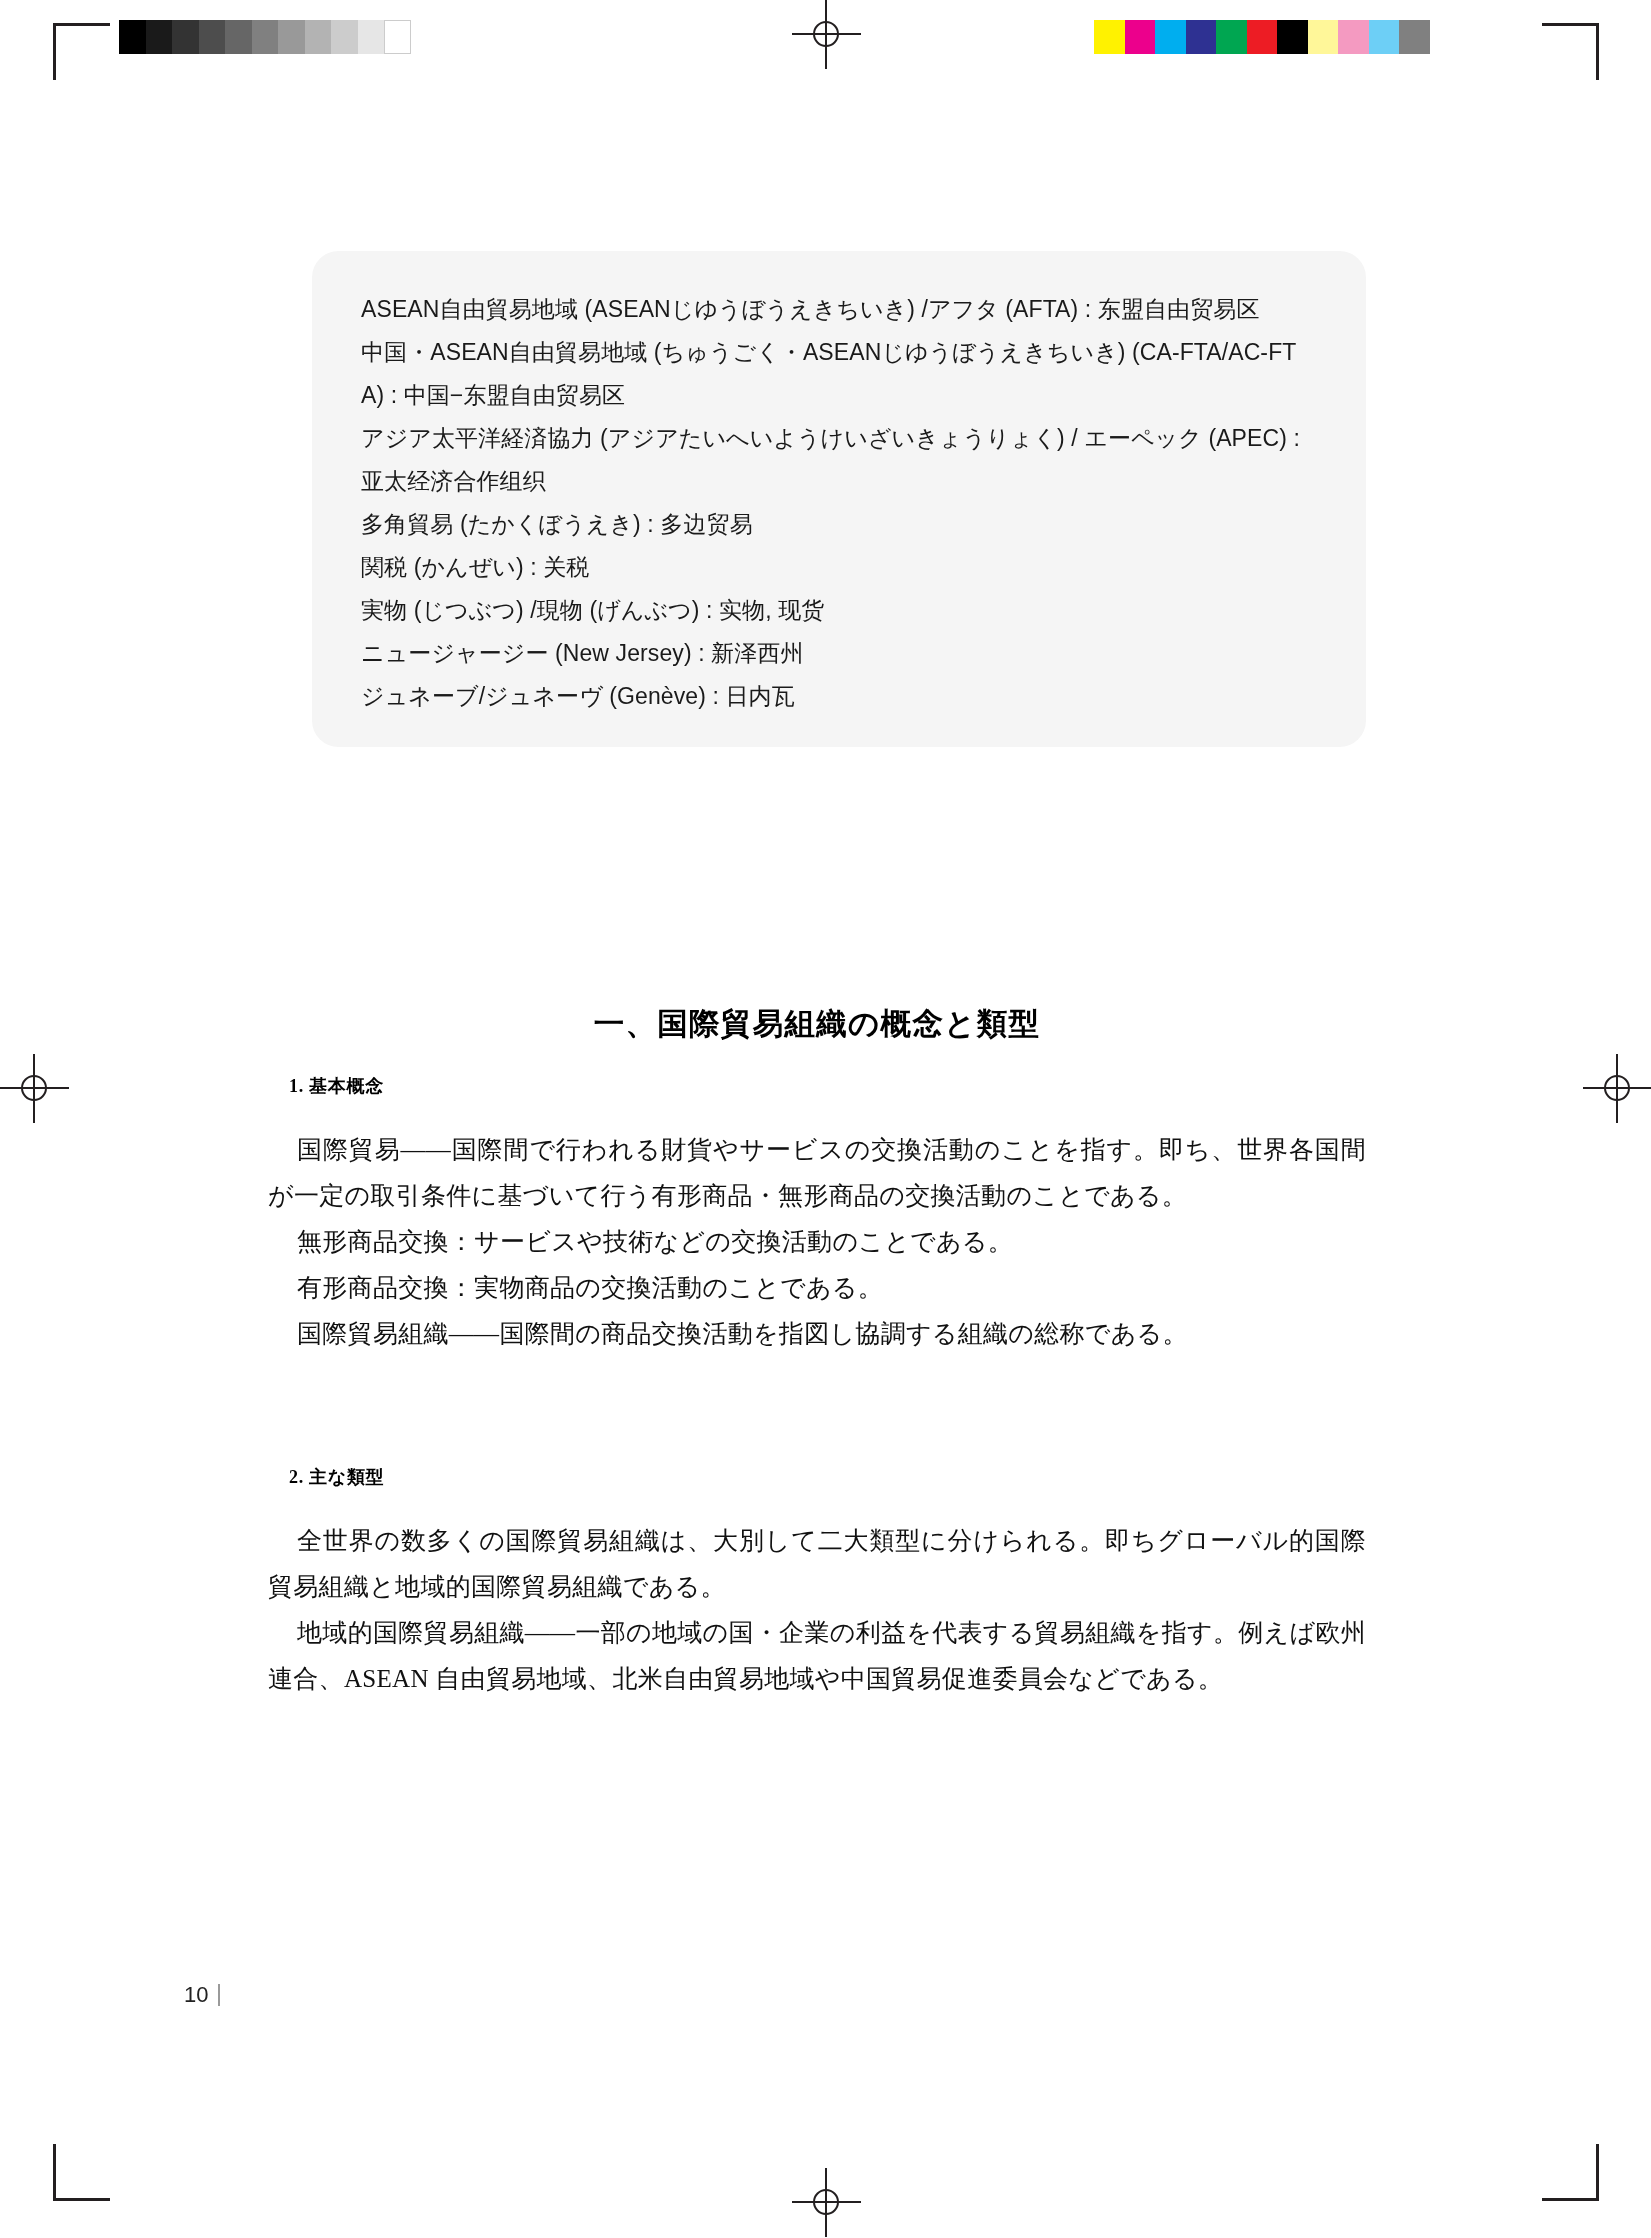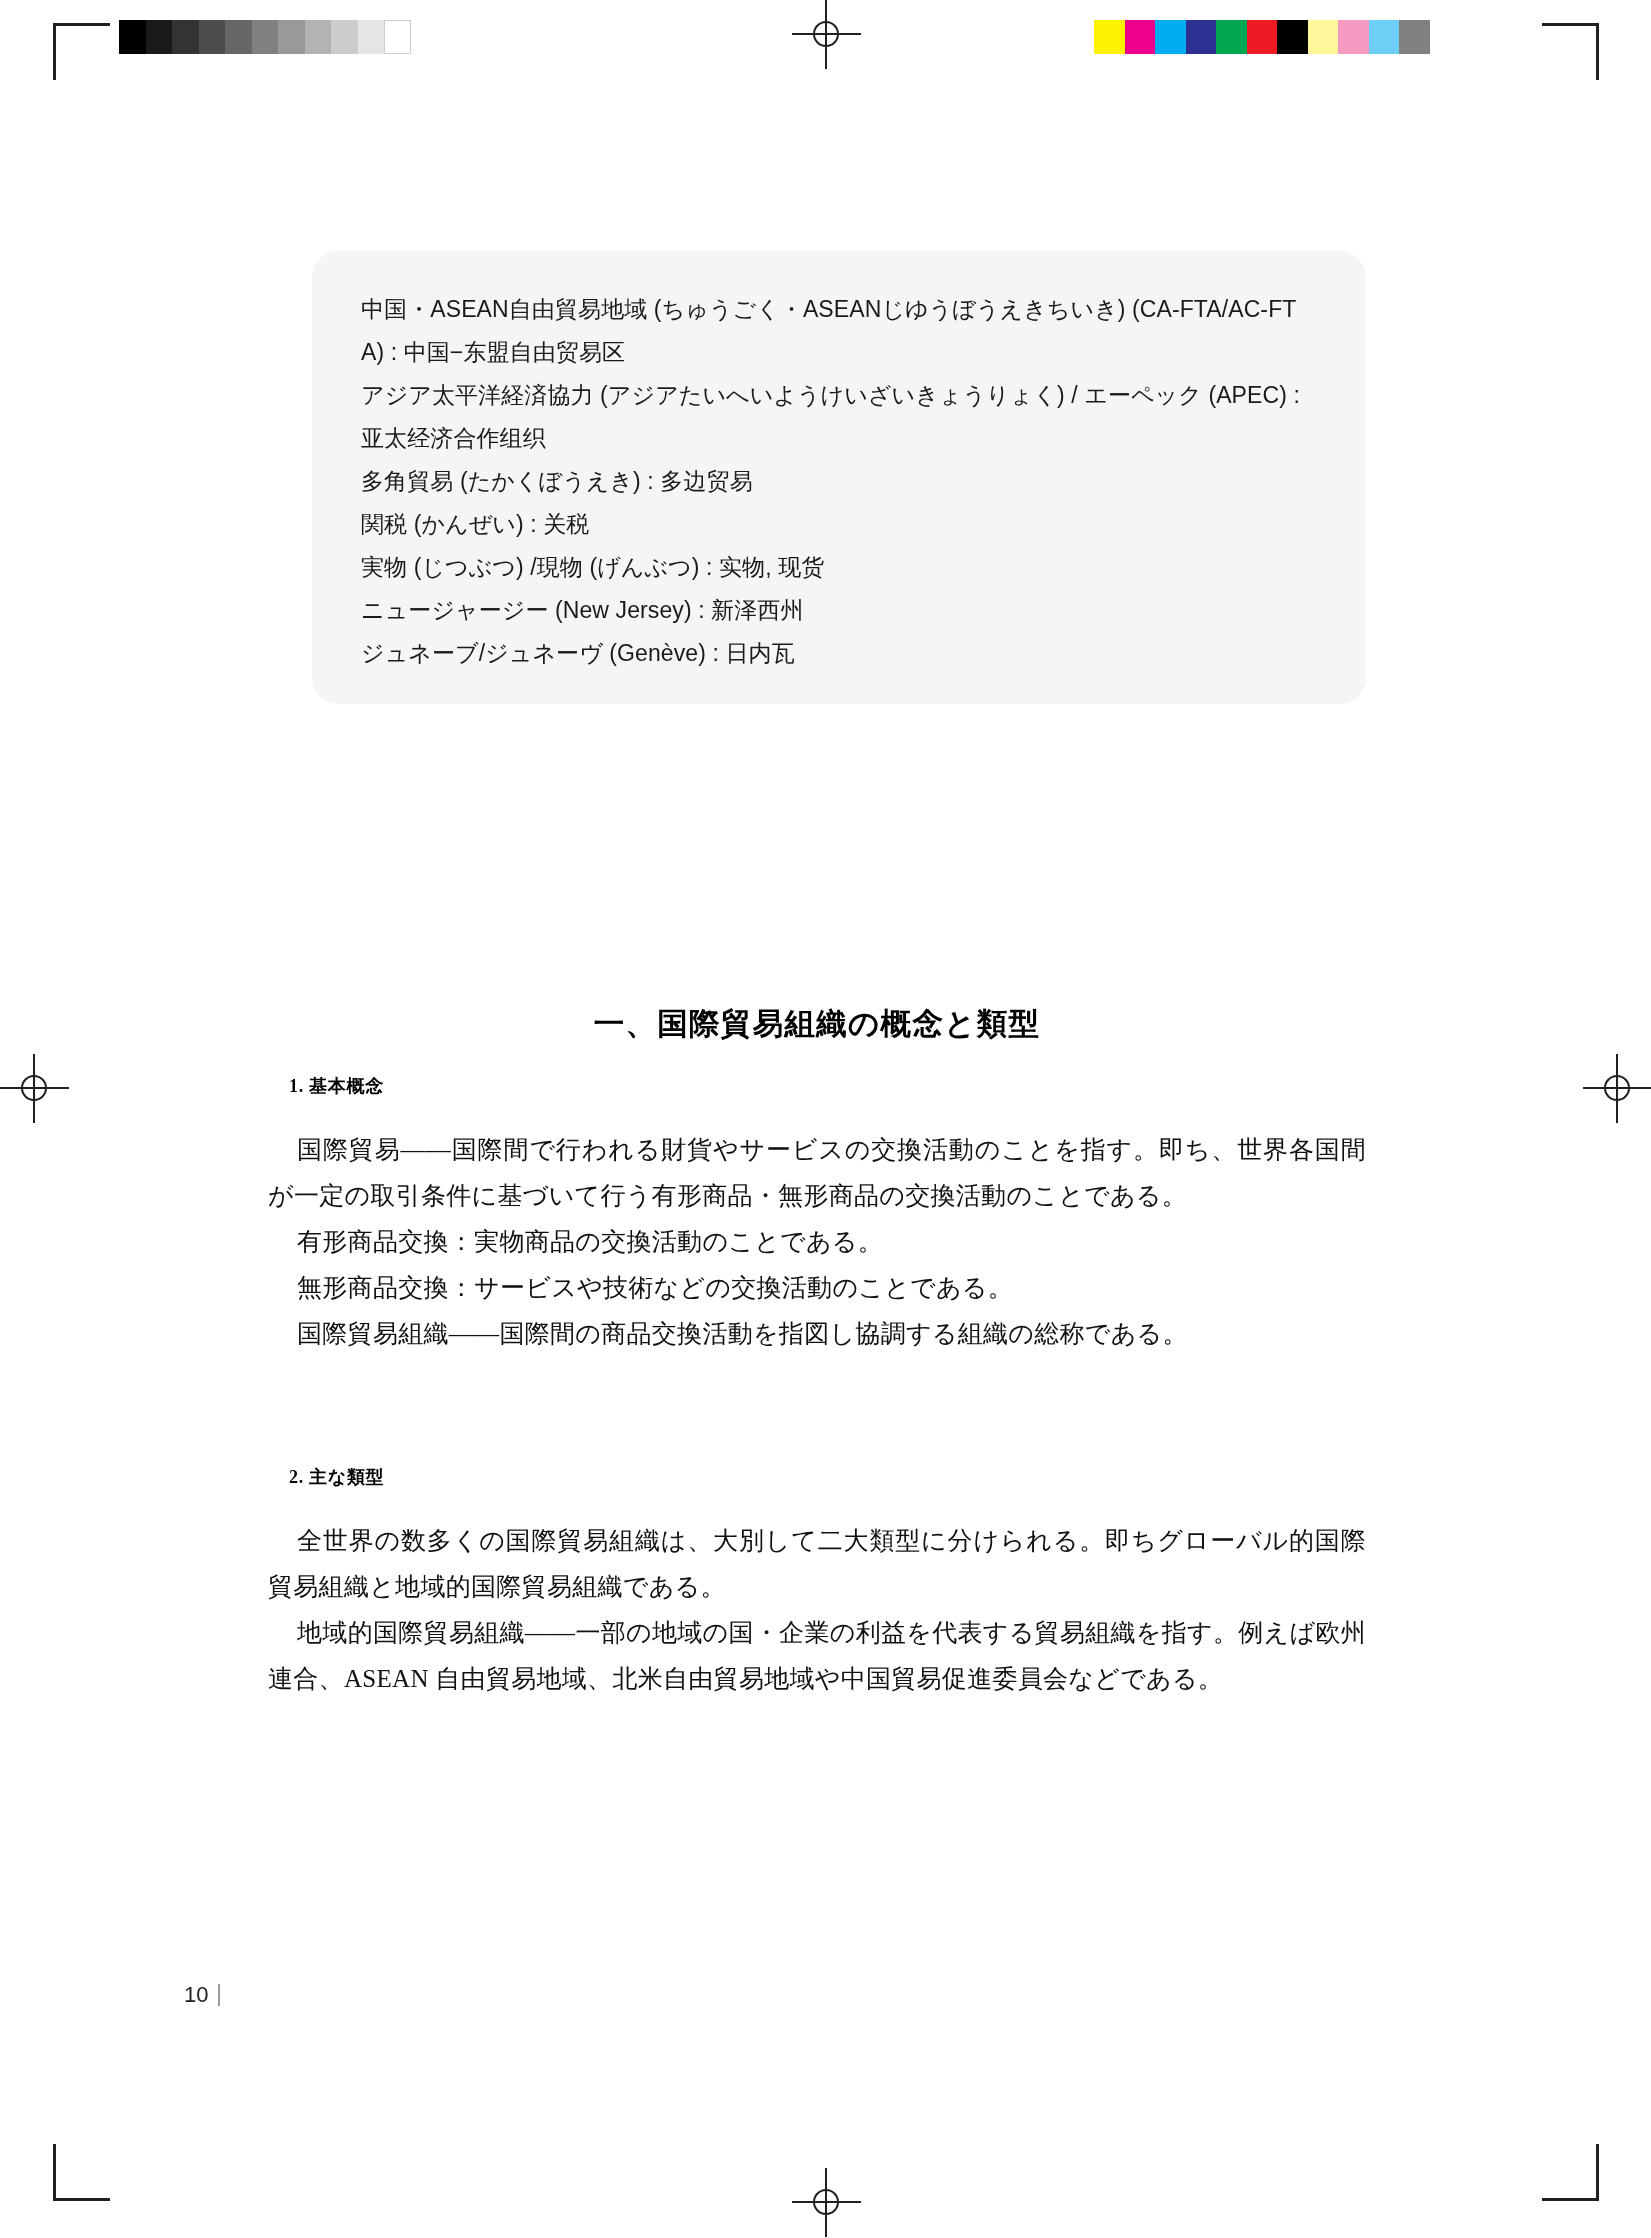--- a/index.html
+++ b/index.html
@@ -233,20 +233,21 @@
       <div style="background: rgb(0, 166, 81);"></div>
       <div style="background: rgb(237, 28, 36);"></div>
       <div style="background: rgb(0, 0, 0);"></div>
       <div style="background: rgb(255, 247, 153);"></div>
       <div style="background: rgb(244, 154, 193);"></div>
       <div style="background: rgb(109, 207, 246);"></div>
       <div style="background: rgb(128, 128, 128);"></div>
     </div>
 
   <div class="glossary-card" id="glossary-card">
+      <div class="glossary-line">ASEAN自由貿易地域 (ASEANじゆうぼうえきちいき) /アフタ (AFTA) : 东盟自由贸易区</div>
       <div class="glossary-line">中国・ASEAN自由貿易地域 (ちゅうごく・ASEANじゆうぼうえきちいき) (CA-FTA/AC-FTA) : 中国−东盟自由贸易区</div>
       <div class="glossary-line">アジア太平洋経済協力 (アジアたいへいようけいざいきょうりょく) / エーペック (APEC) : 亚太经济合作组织</div>
       <div class="glossary-line">多角貿易 (たかくぼうえき) : 多边贸易</div>
       <div class="glossary-line">関税 (かんぜい) : 关税</div>
       <div class="glossary-line">実物 (じつぶつ) /現物 (げんぶつ) : 实物, 现货</div>
       <div class="glossary-line">ニュージャージー (New Jersey) : 新泽西州</div>
       <div class="glossary-line">ジュネーブ/ジュネーヴ (Genève) : 日内瓦</div>
     </div>
 
   <div class="content">
@@ -254,22 +255,22 @@
     <div class="block-title-1">
       <h2 class="section-title">一、国際貿易組織の概念と類型</h2>
     </div>
 
     <div class="block-sub-1">
       <h3 class="sub-title">1. 基本概念</h3>
     </div>
 
     <div class="block-p-1">
       <p class="para indent">国際貿易——国際間で行われる財貨やサービスの交換活動のことを指す。即ち、世界各国間が一定の取引条件に基づいて行う有形商品・無形商品の交換活動のことである。</p>
+      <p class="para indent">無形商品交換：サービスや技術などの交換活動のことである。</p>
       <p class="para indent">有形商品交換：実物商品の交換活動のことである。</p>
-      <p class="para indent">無形商品交換：サービスや技術などの交換活動のことである。</p>
       <p class="para indent">国際貿易組織——国際間の商品交換活動を指図し協調する組織の総称である。</p>
     </div>
 
     <div class="block-sub-2">
       <h3 class="sub-title">2. 主な類型</h3>
     </div>
 
     <div class="block-p-2">
       <p class="para indent">全世界の数多くの国際貿易組織は、大別して二大類型に分けられる。即ちグローバル的国際貿易組織と地域的国際貿易組織である。</p>
       <p class="para indent">地域的国際貿易組織——一部の地域の国・企業の利益を代表する貿易組織を指す。例えば欧州連合、ASEAN 自由貿易地域、北米自由貿易地域や中国貿易促進委員会などである。</p>

